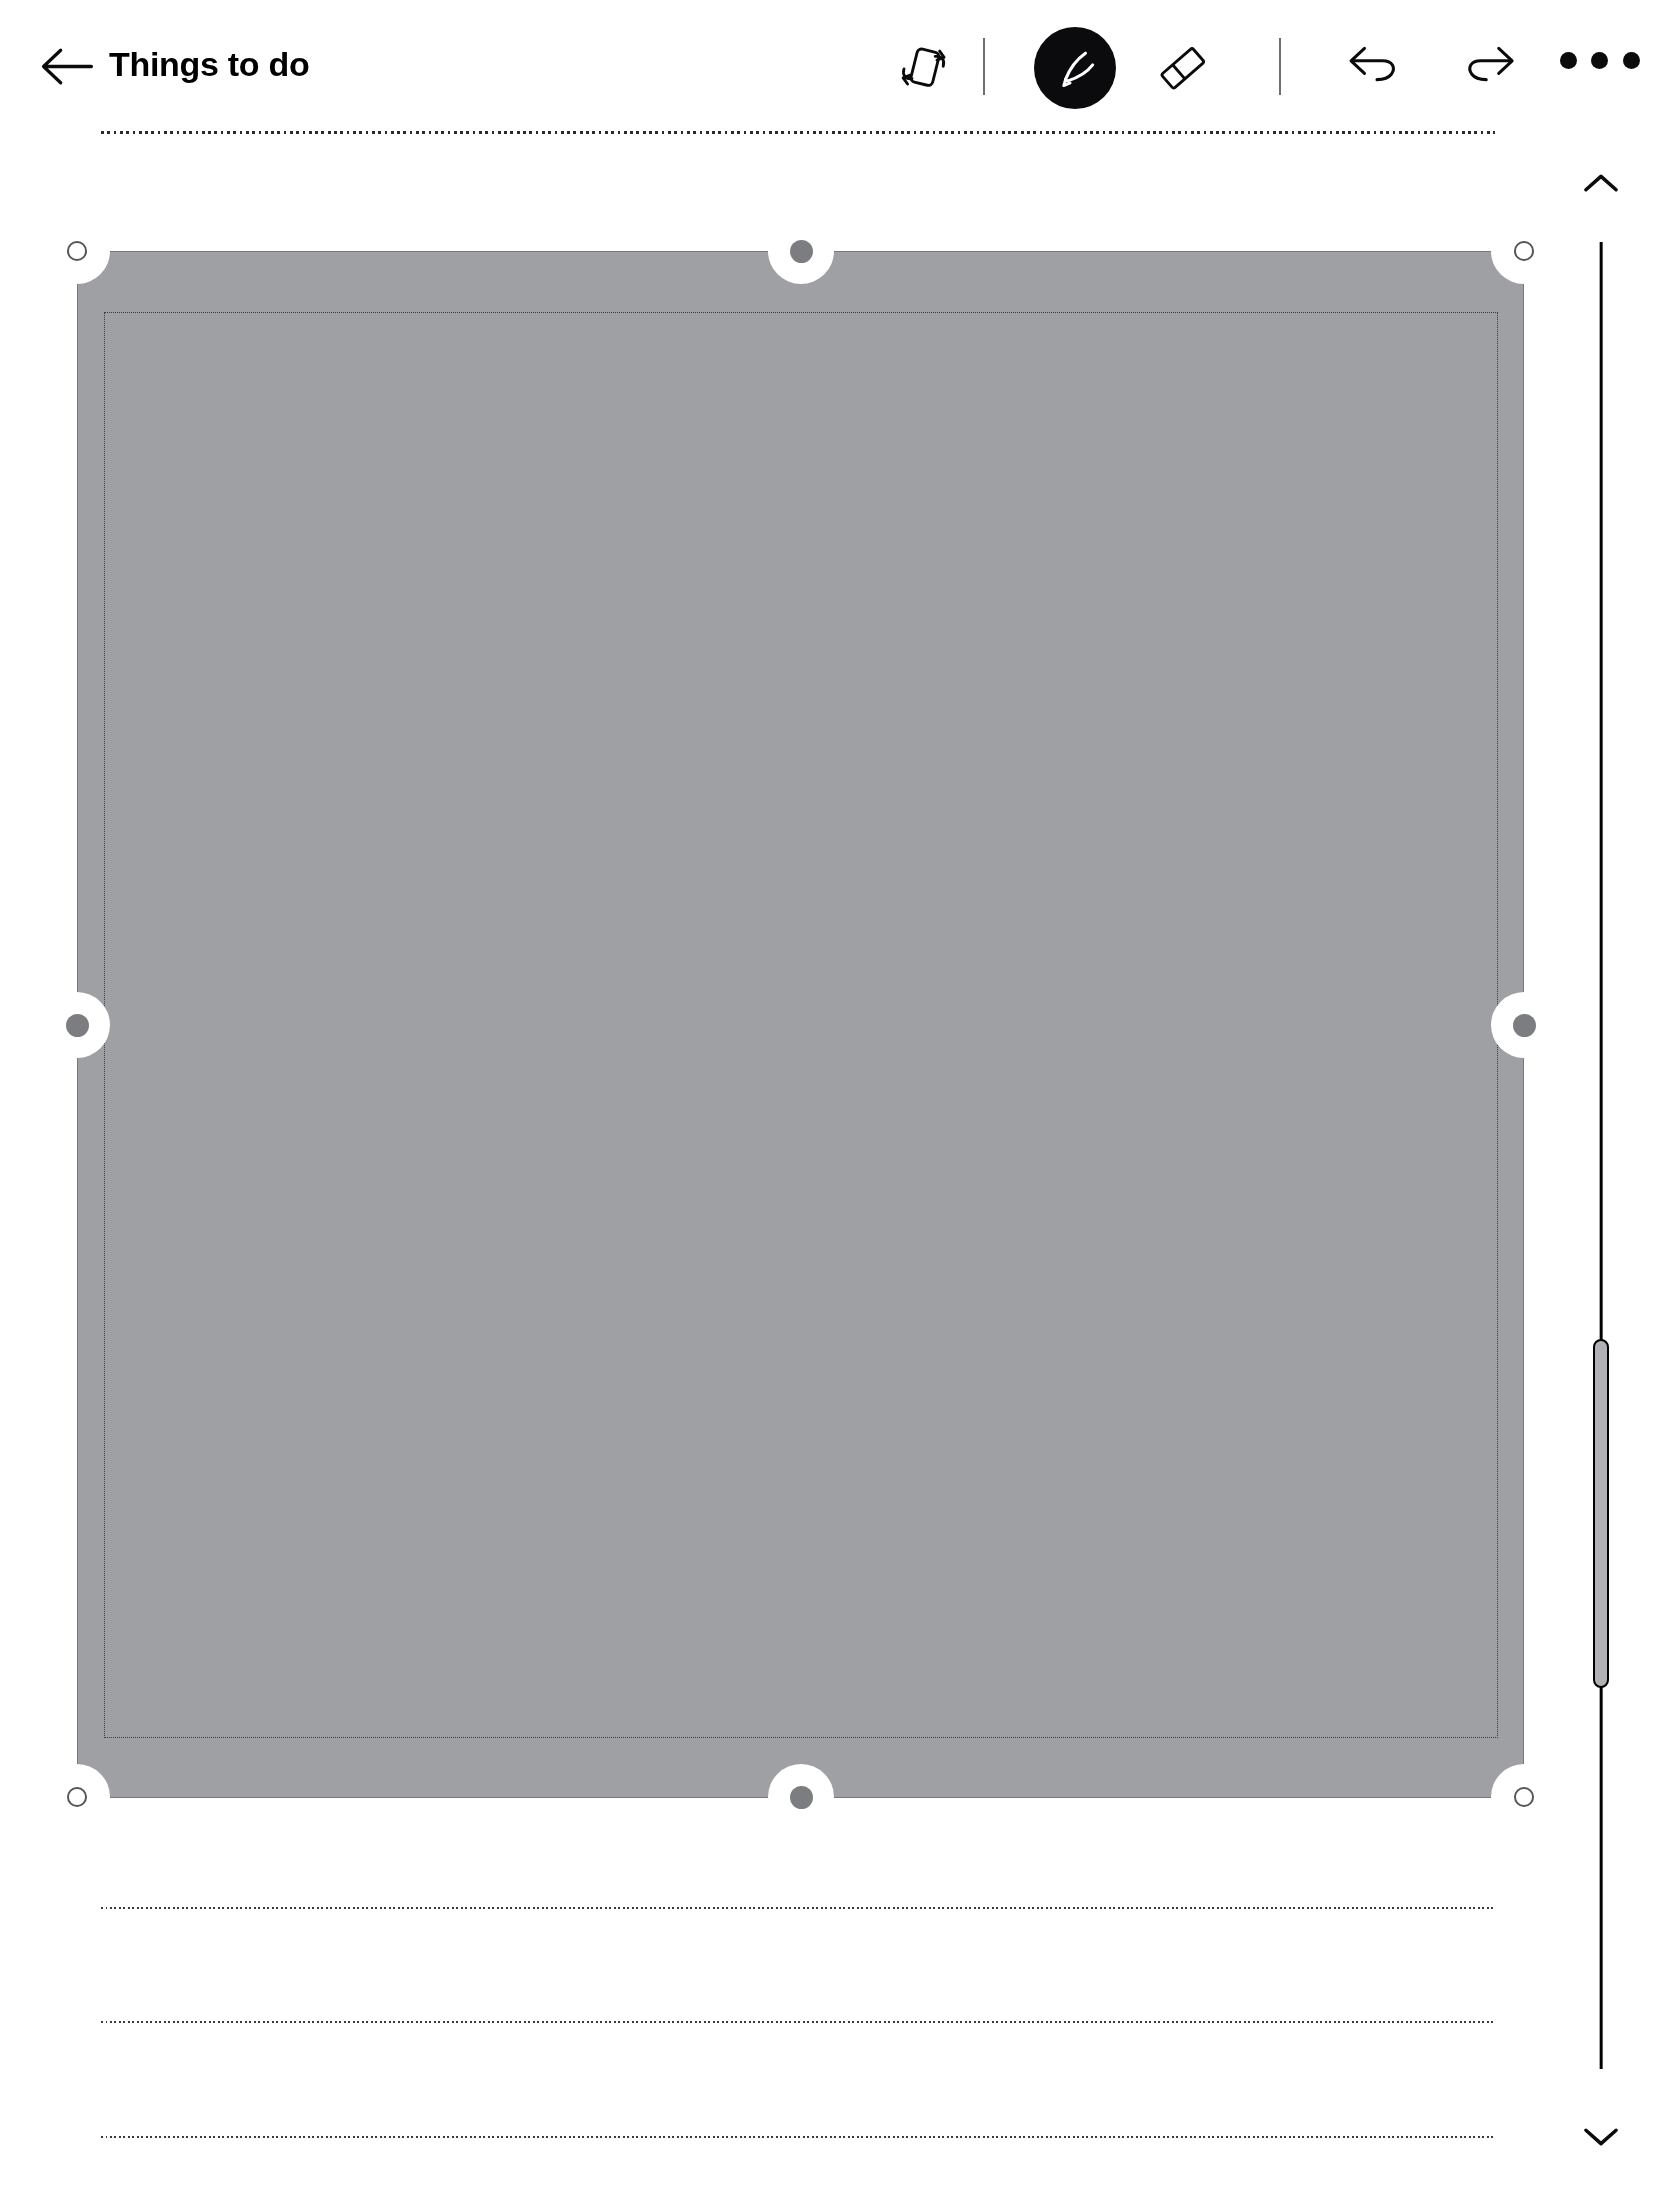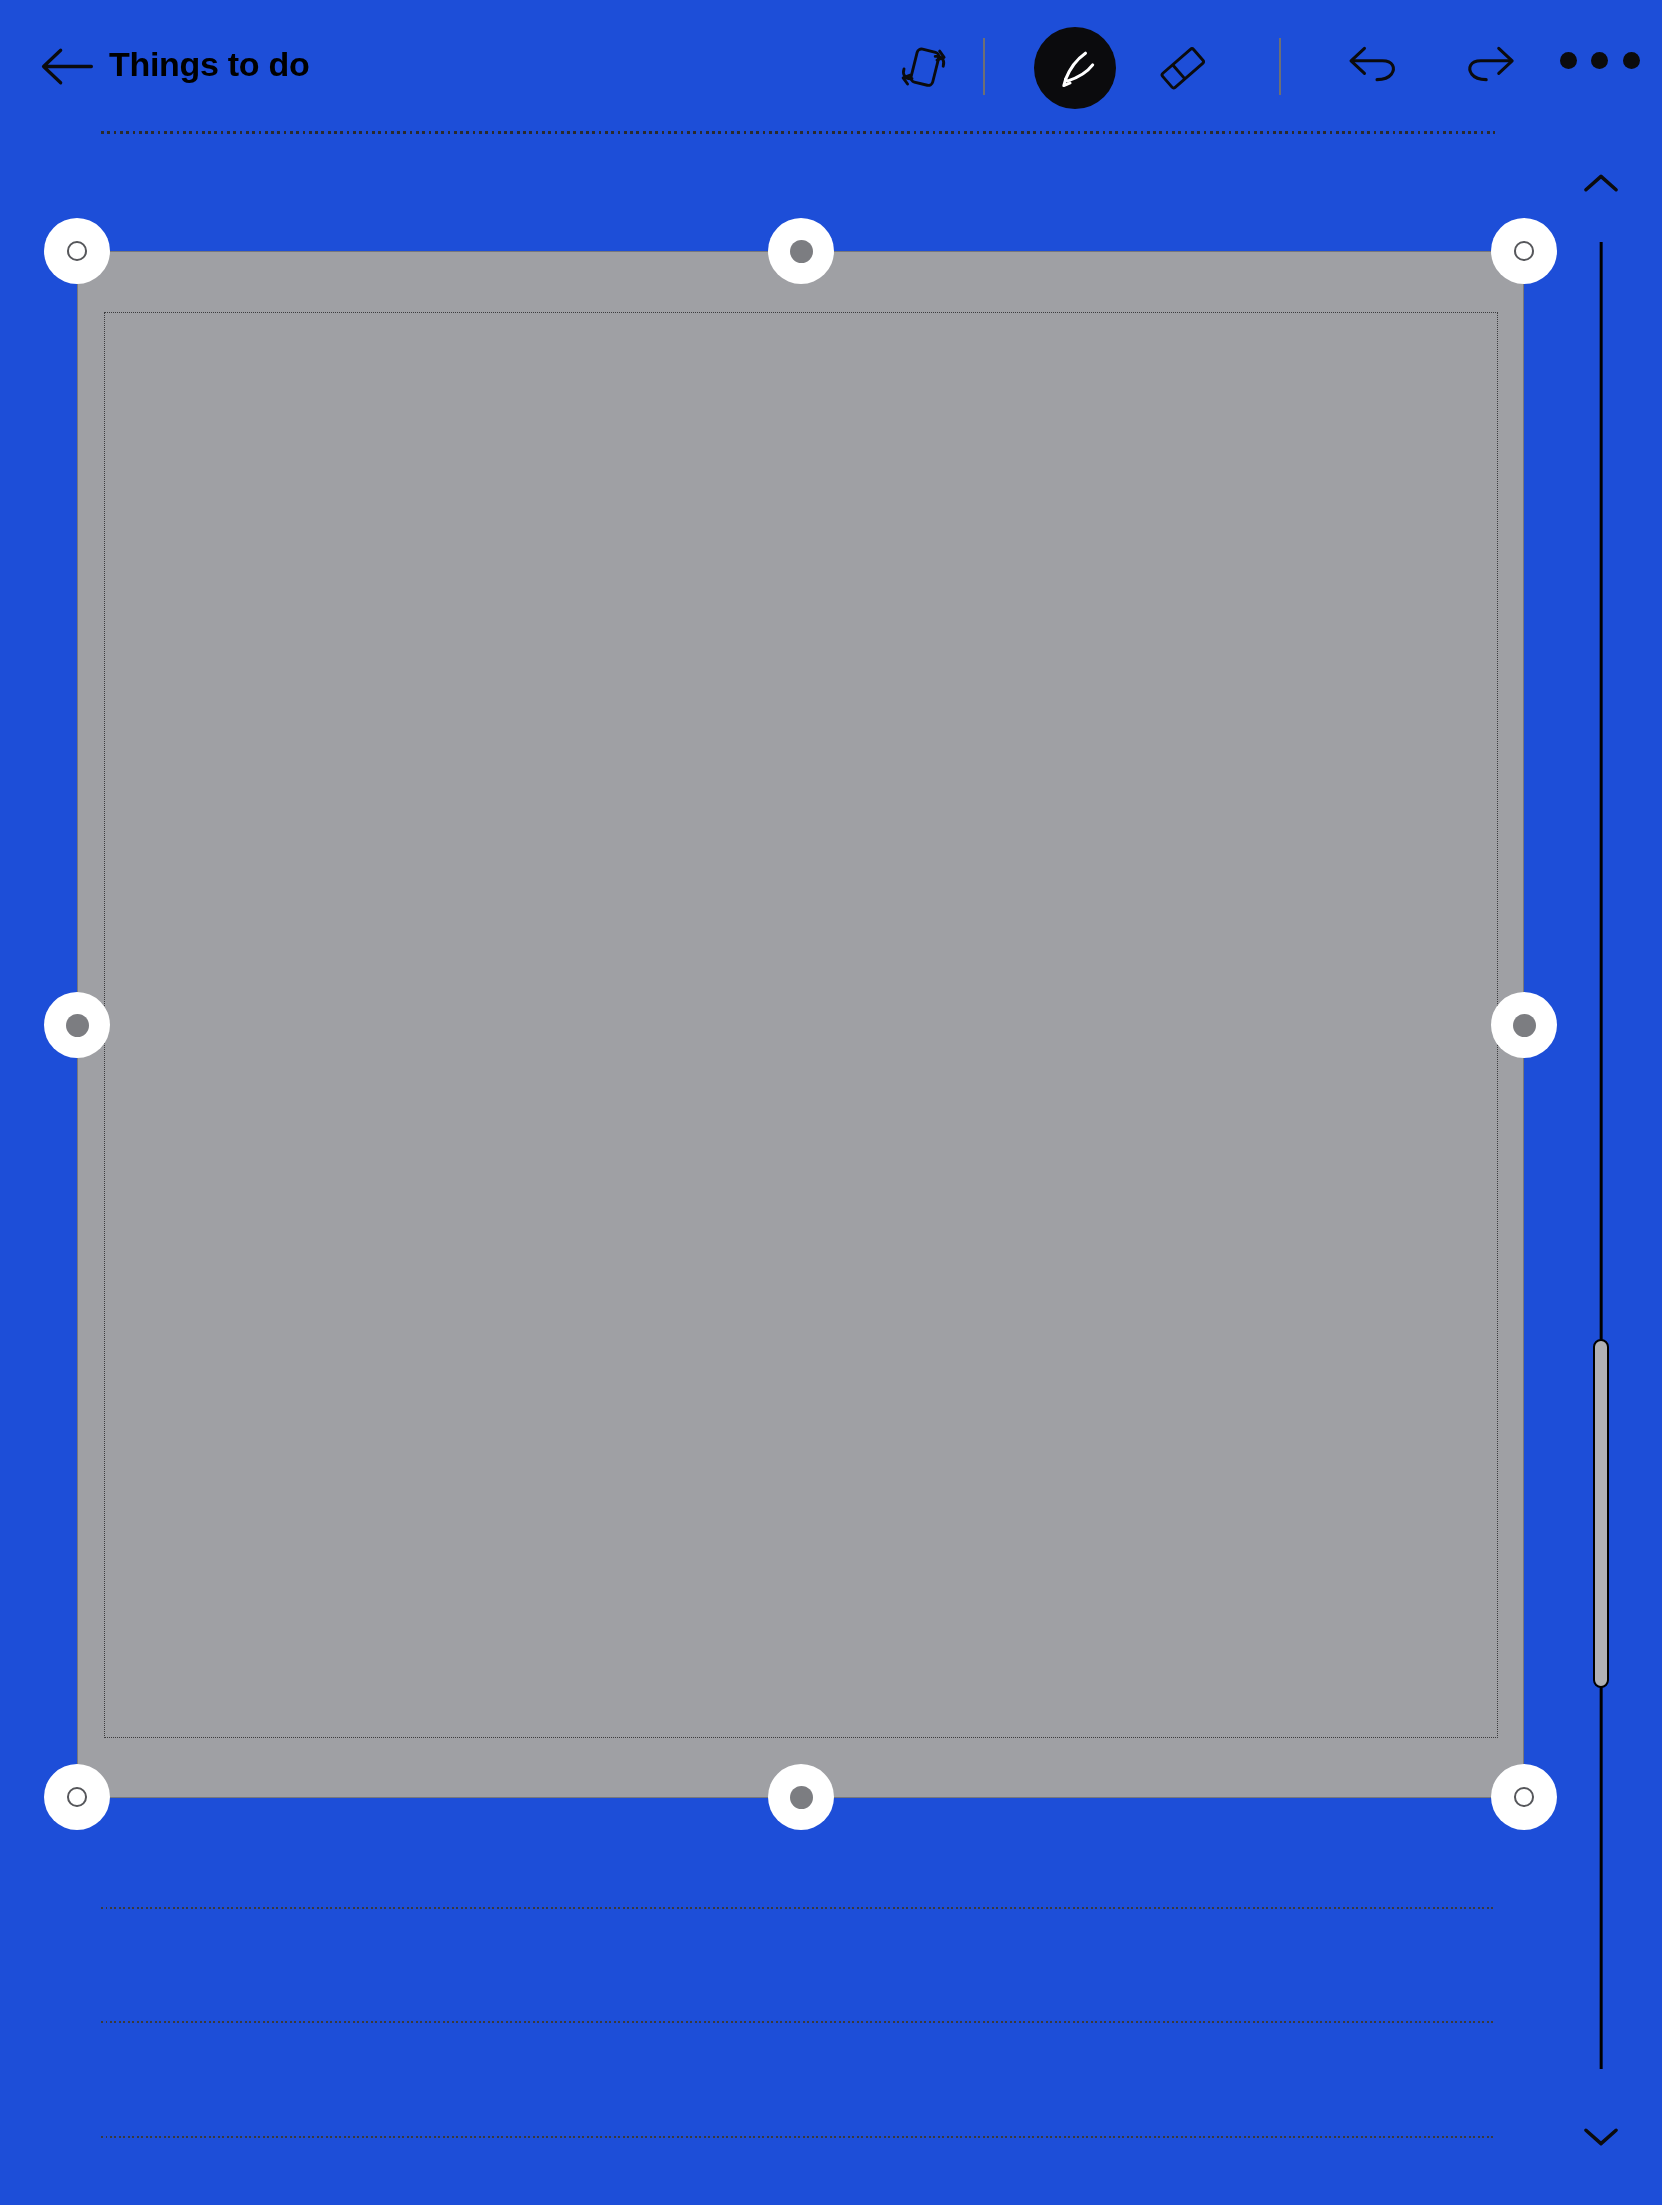--- a/index.html
+++ b/index.html
@@ -14,21 +14,21 @@
     font-family: "Liberation Sans", sans-serif;
     overflow: hidden;
     position: relative;
     -webkit-font-smoothing: antialiased;
   }
 
   
   #app {
     position: absolute;
     inset: 0;
-    background: #1d4ed8;
+    background: #ffffff;
     text-align: center;
   }
 
   
   .topbar {
     position: absolute;
     left: 0; top: 0;
     width: 1662px;
     height: 133px;
   }

